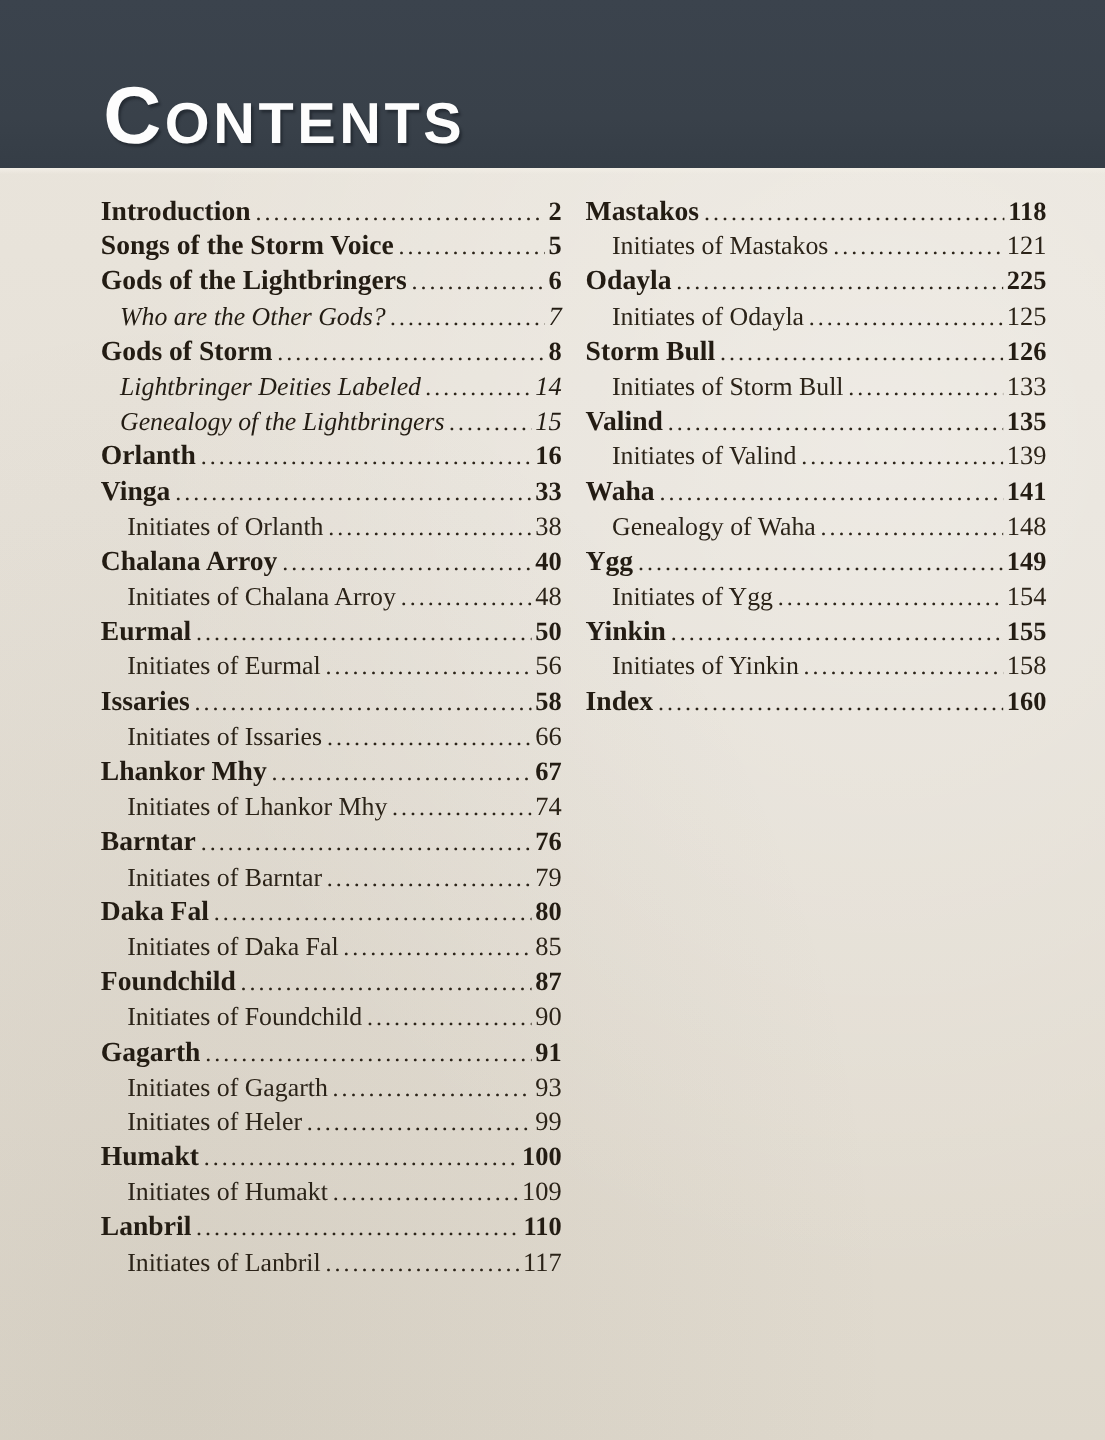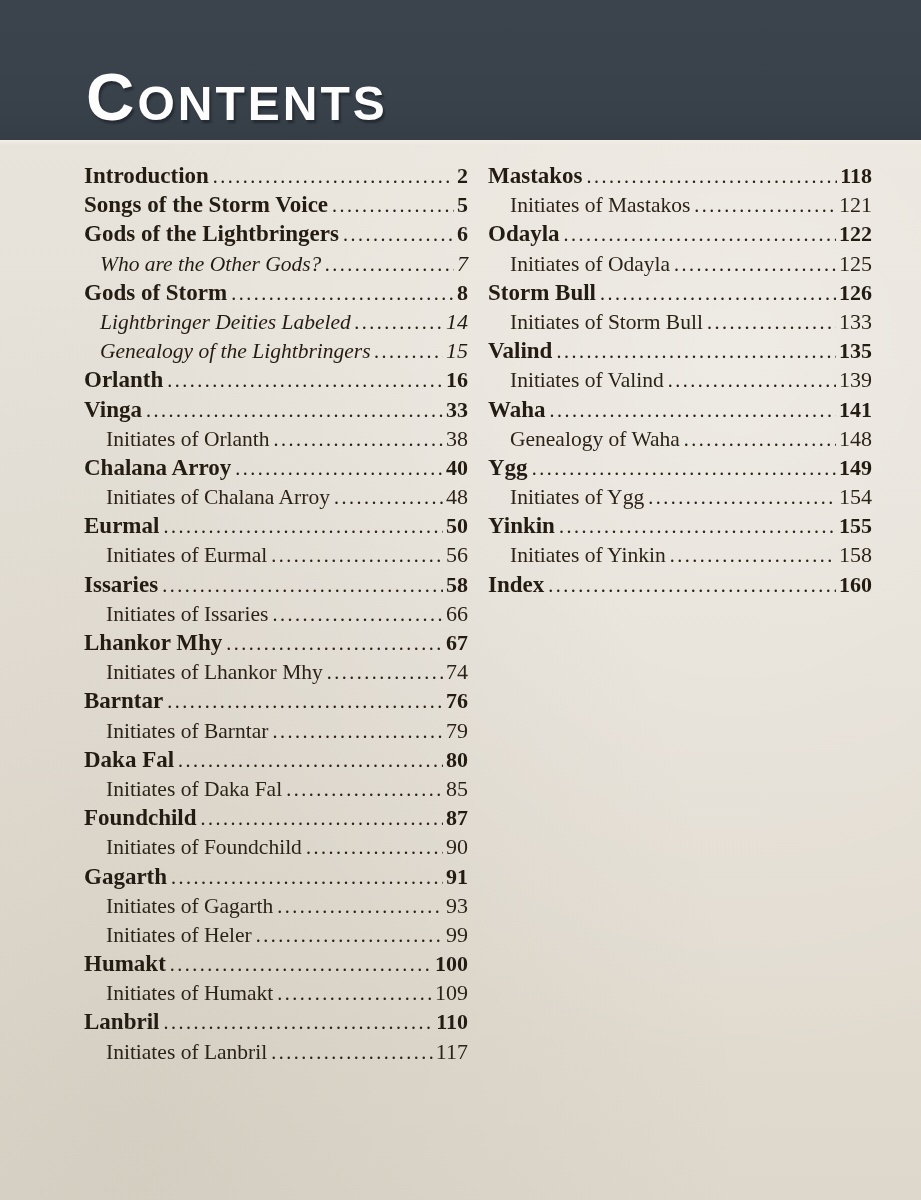--- a/index.html
+++ b/index.html
@@ -255,21 +255,21 @@
           <span class="toc-page">118</span>
         </div>
         <div class="toc-row sub">
           <span class="toc-label">Initiates of Mastakos</span>
           <span class="leader"></span>
           <span class="toc-page">121</span>
         </div>
         <div class="toc-row main">
           <span class="toc-label">Odayla</span>
           <span class="leader"></span>
-          <span class="toc-page">122</span>
+          <span class="toc-page">225</span>
         </div>
         <div class="toc-row sub">
           <span class="toc-label">Initiates of Odayla</span>
           <span class="leader"></span>
           <span class="toc-page">125</span>
         </div>
         <div class="toc-row main">
           <span class="toc-label">Storm Bull</span>
           <span class="leader"></span>
           <span class="toc-page">126</span>

